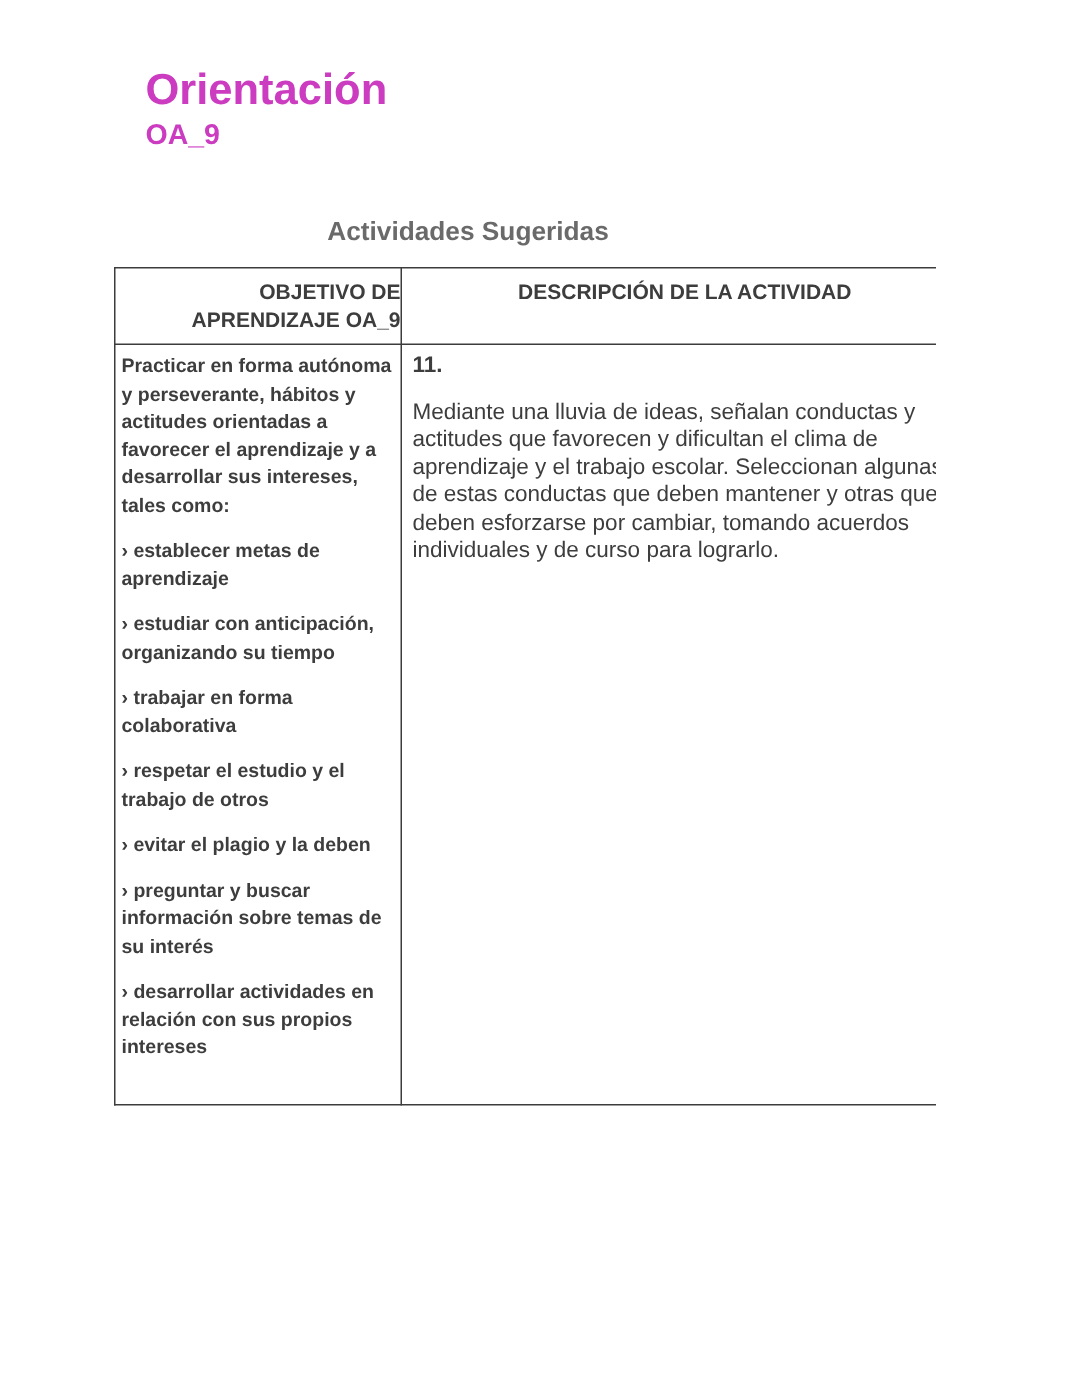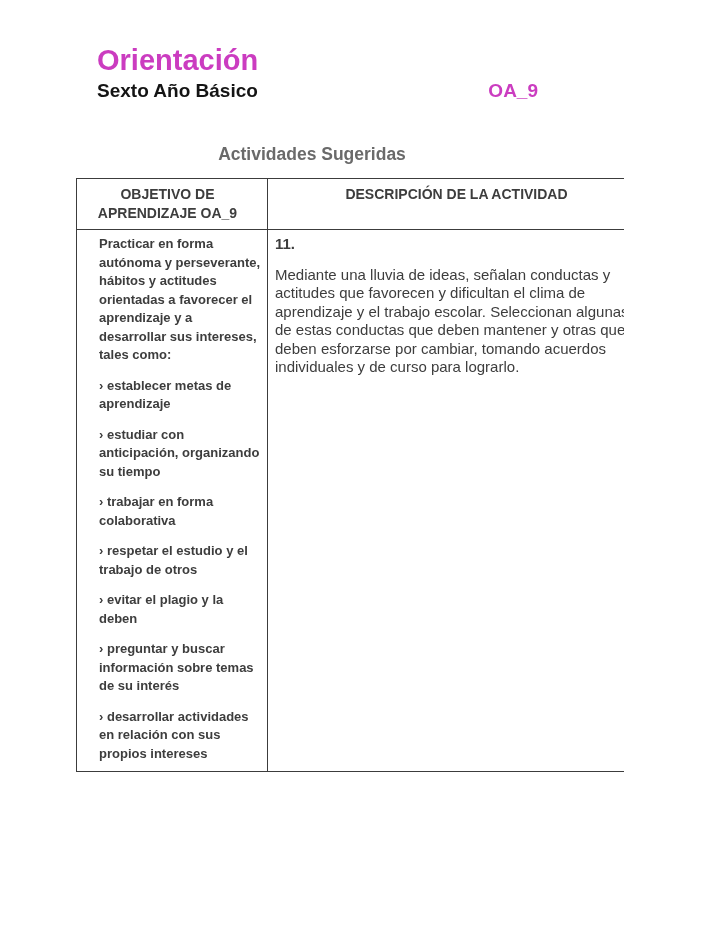--- a/index.html
+++ b/index.html
@@ -56,40 +56,40 @@
   }
   .activity-table th,
   .activity-table td {
     border: 1.5px solid #3c3c3c;
     vertical-align: top;
     color: #3d3d3d;
   }
   .col-objective { width: 191px; }
   .col-activity  { width: 378px; }
   th.objective-header {
-    text-align: center;
+    text-align: right;
     font-size: 14px;
     line-height: 19px;
     font-weight: bold;
-    padding: 6px 16px 6px 7px;
+    padding: 6px 0 6px 7px;
     height: 49px;
   }
   th.activity-header {
     text-align: center;
     font-size: 14px;
     line-height: 19px;
     font-weight: bold;
     padding: 6px 8px;
     height: 49px;
   }
   td.objective-cell {
     font-size: 13px;
     line-height: 18.5px;
     font-weight: bold;
-    padding: 5px 4px 8px 22px;
+    padding: 5px 4px 8px 4px;
     height: 507px;
   }
   td.activity-cell {
     font-size: 15px;
     line-height: 18.5px;
     padding: 5px 8px 8px 7px;
   }
   .objective-list {
     list-style: none;
     margin: 0;
@@ -100,21 +100,20 @@
   .activity-text { margin-top: 12px; }
 </style>
 </head>
 <body>
 
 <div class="page">
 
   <div class="doc-header">
     <div class="subject-title">Orientación</div>
     <div class="header-row">
-      <span class="grade-label">Sexto Año Básico</span>
       <span class="oa-code">OA_9</span>
     </div>
   </div>
 
   <div class="page-title">Actividades Sugeridas</div>
 
   <table class="activity-table">
     <colgroup>
       <col class="col-objective">
       <col class="col-activity">

